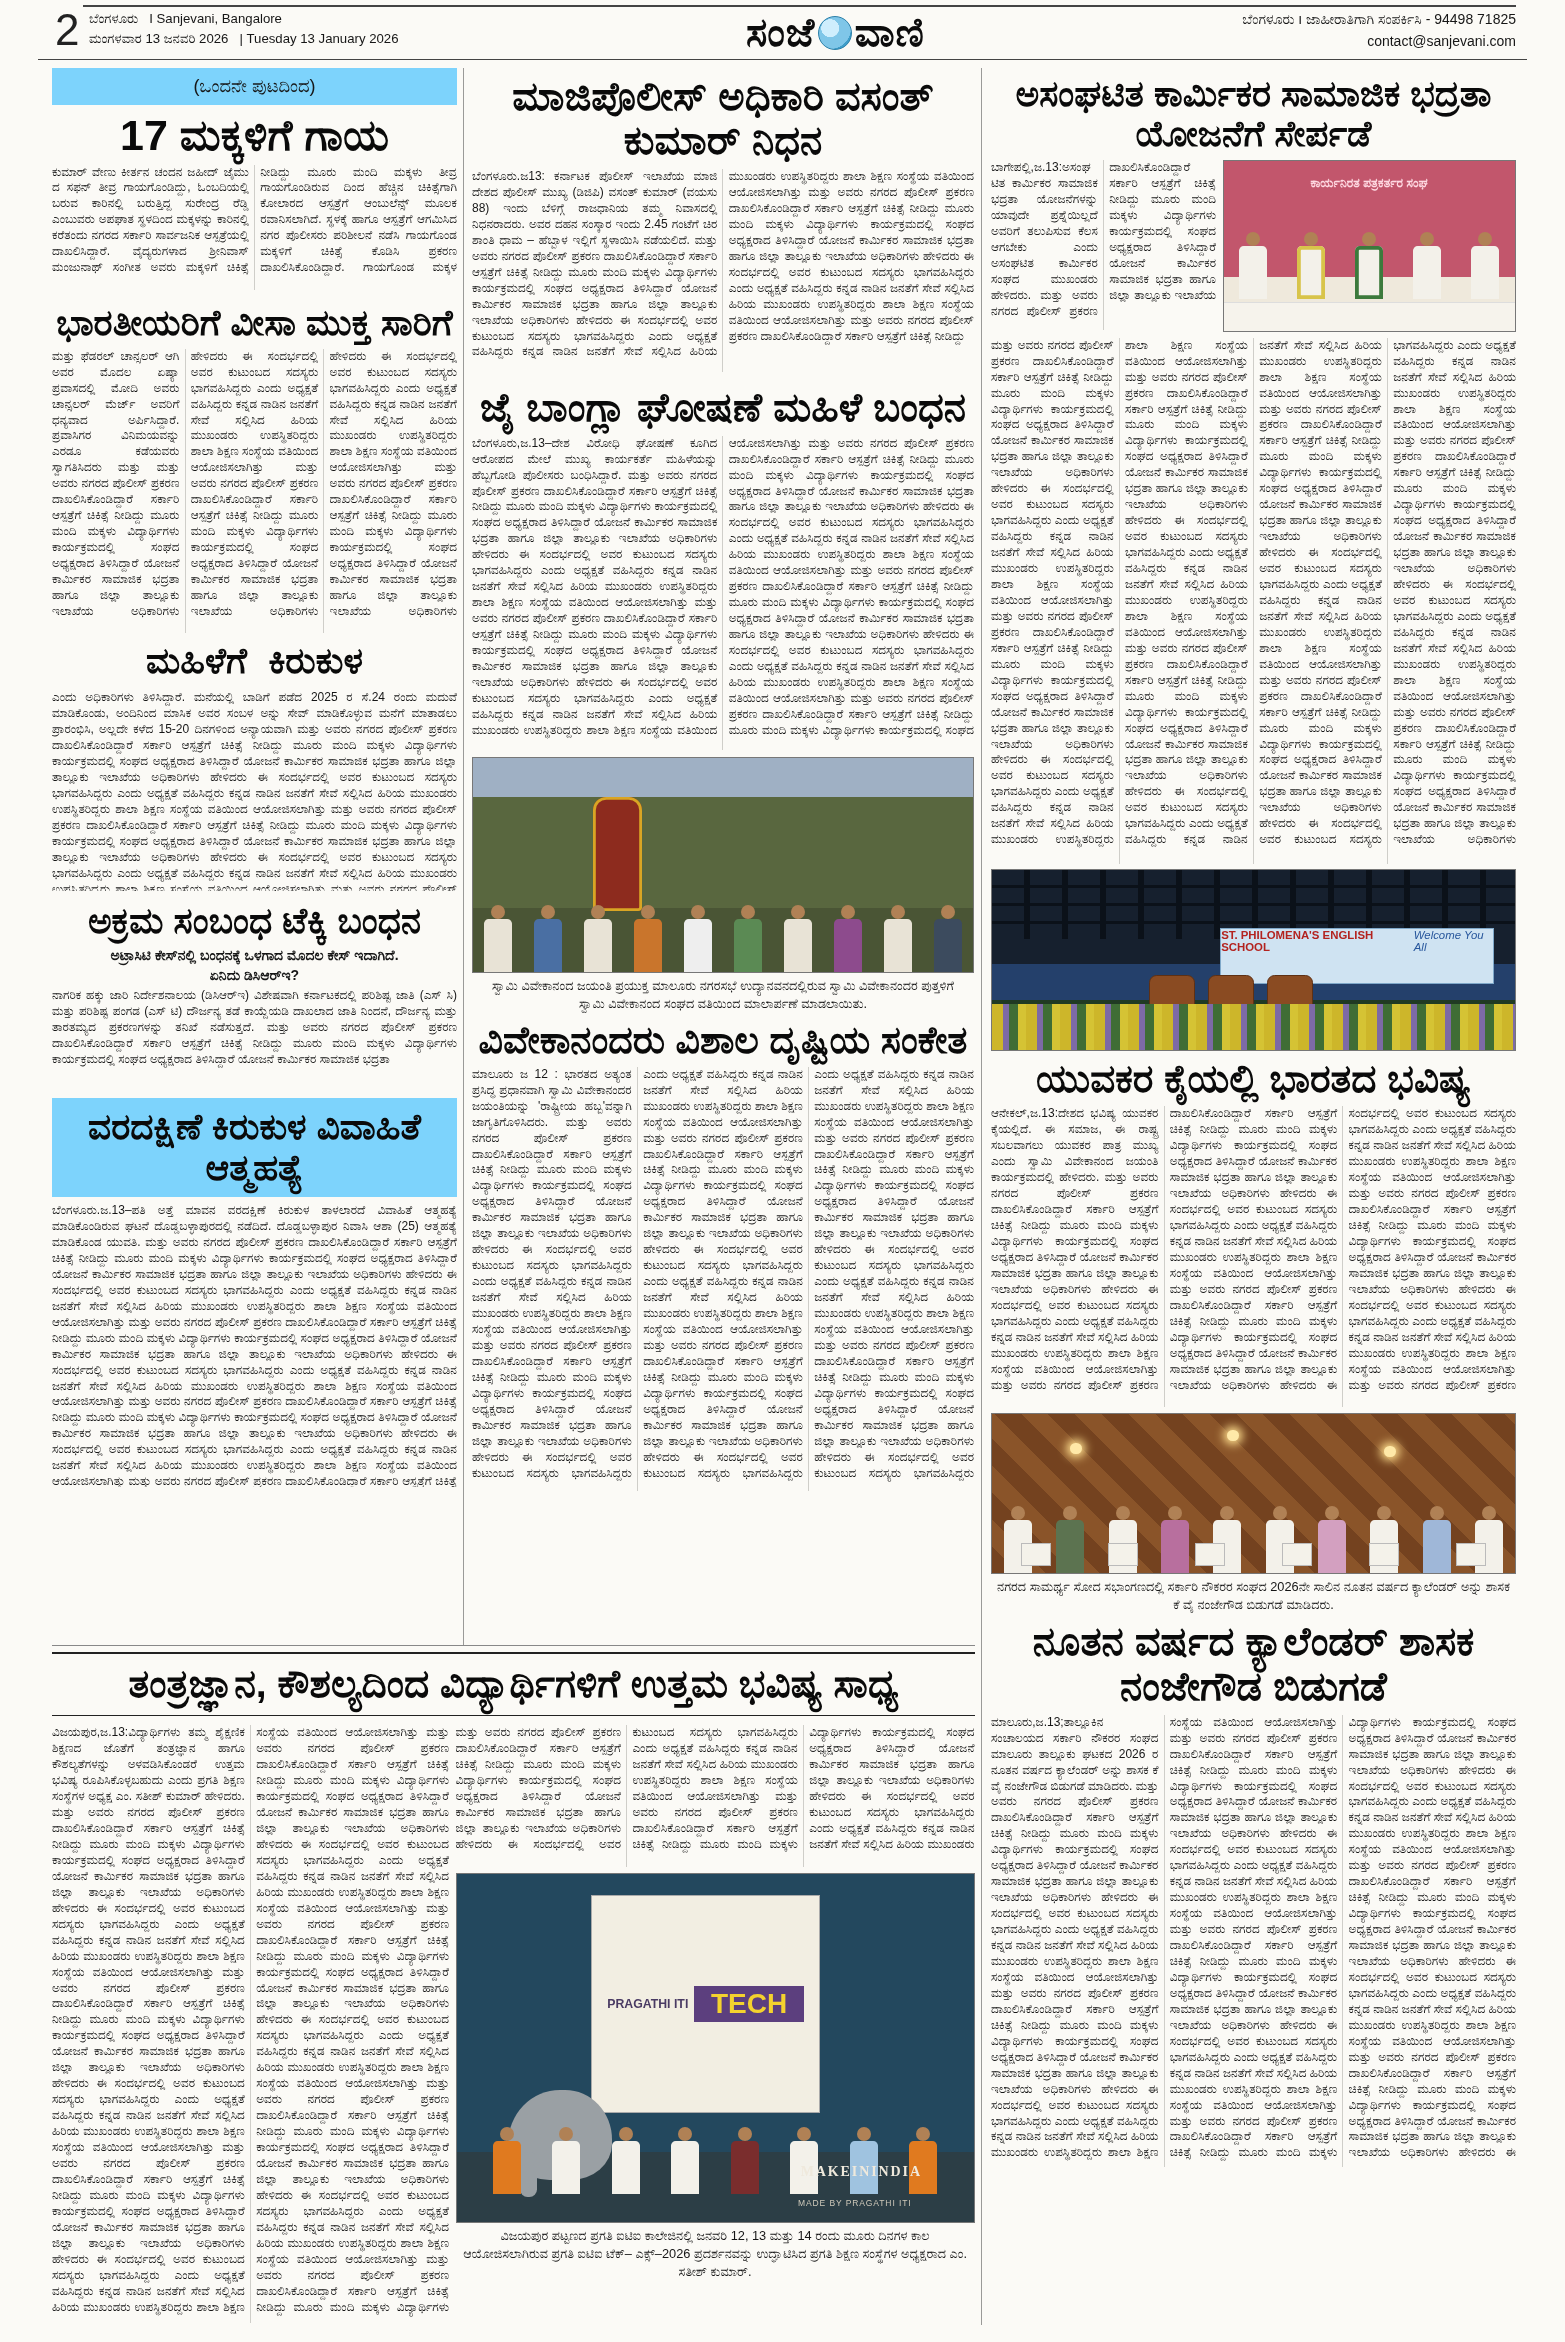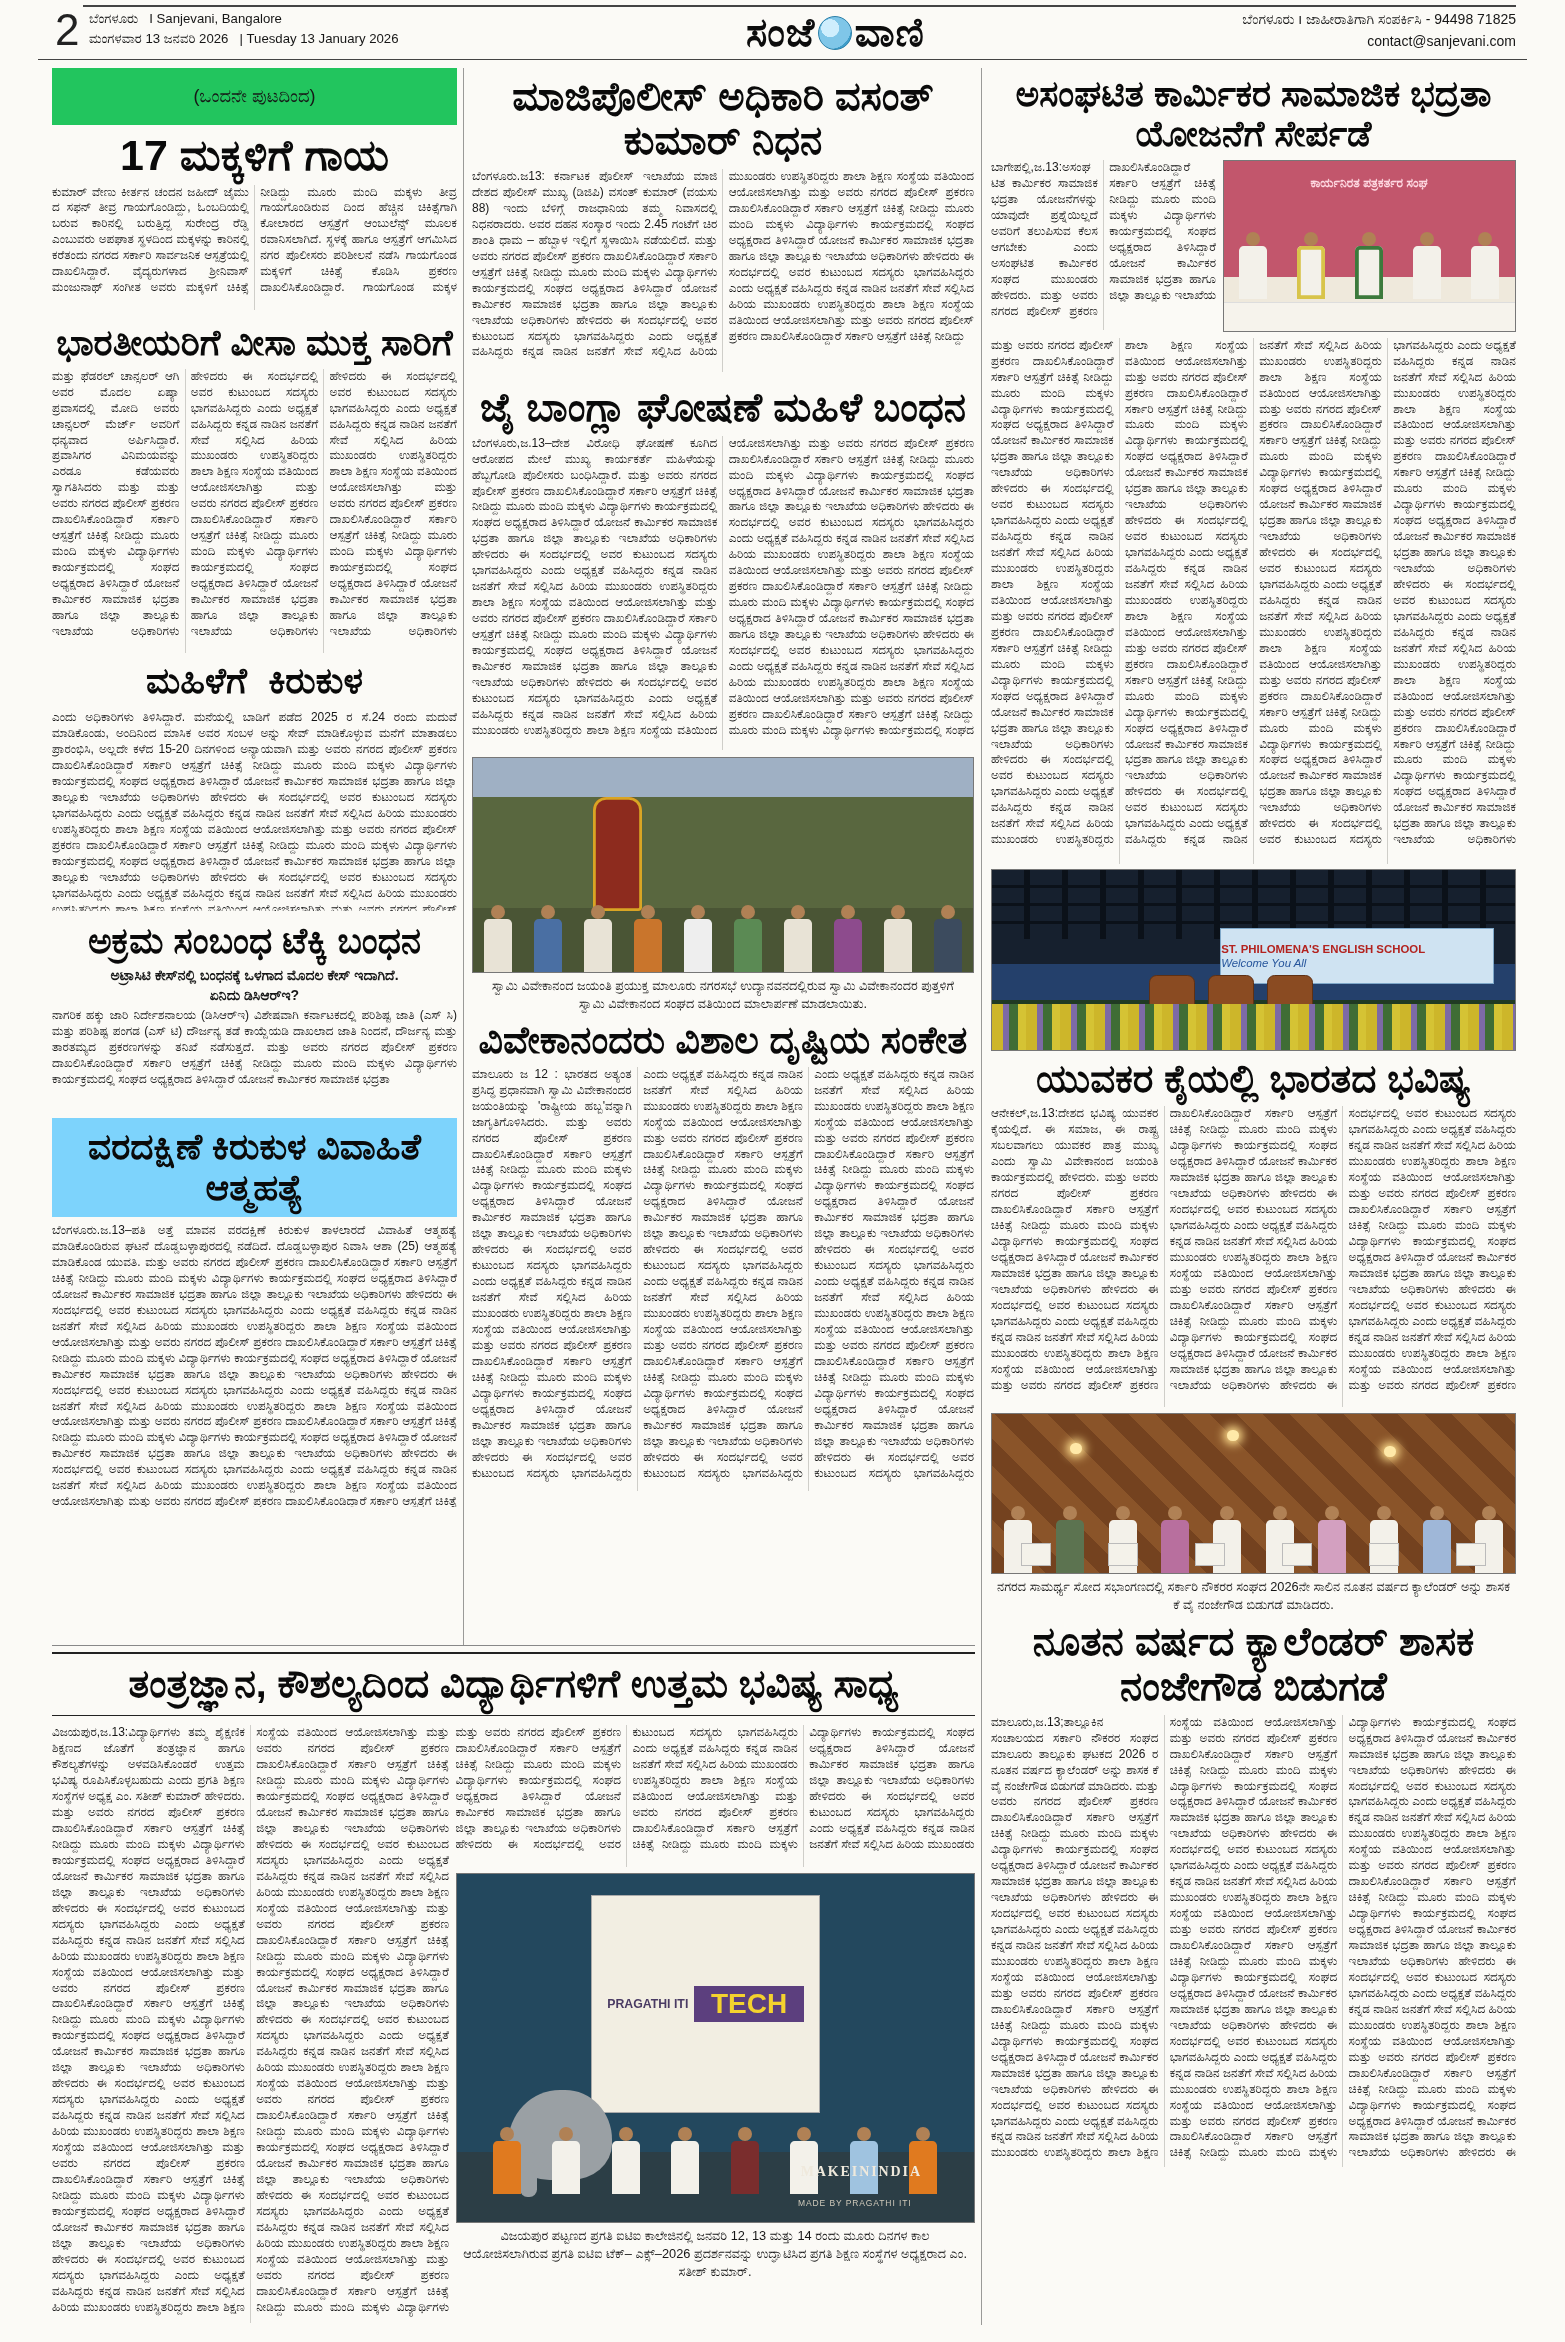--- a/index.html
+++ b/index.html
@@ -17,21 +17,21 @@
   .pageno{font-size:44px;font-weight:300;line-height:1;color:#222;}
   .hdr-lines{font-size:13.2px;line-height:1.5;padding-top:1.9px;}
   .masthead{position:absolute;left:746px;top:9.5px;display:flex;align-items:center;gap:1.9px;
     font-weight:bold;font-size:40px;letter-spacing:0.9px;color:#0c0c0c;}
   .globe{width:32px;height:32px;border-radius:50%;
     background:radial-gradient(circle at 35% 35%,#cfeefd 0 30%,#7fc6e8 31% 70%,#3e9dc9 71% 100%);
     border:0.9px solid #2a7fa8;margin:0 0.9px;}
   .hdr-right{position:absolute;right:49px;top:7.6px;text-align:right;font-size:14px;line-height:1.6;}
   
   .zone{position:absolute;}
-  .kicker{background:#22c55e;text-align:center;font-size:18px;padding:18px 0;margin-bottom:5.7px;}
+  .kicker{background:#7dd3fc;text-align:center;font-size:18px;padding:8px 0;margin-bottom:5.7px;}
   .hl{font-weight:bold;text-align:center;line-height:1.12;margin:5.7px 0;color:#0a0a0a;}
   .hl-xl{font-size:43px;}
   .hl-lg{font-size:36px;}
   .hl-md{font-size:34px;}
   .body-txt{font-size:12px;line-height:1.33;text-align:justify;overflow:hidden;
     column-gap:11.4px;column-rule:0.9px solid #cfcec9;word-break:break-word;}
   .cols2{column-count:2;} .cols3{column-count:3;} .cols4{column-count:4;}
   .caption{font-size:12.8px;font-weight:normal;text-align:center;line-height:1.4;margin:3.8px 5.7px;}
   .subline{font-size:14px;font-weight:bold;text-align:center;margin:3.8px 0;}
   .graybox{background:#7dd3fc;padding:9.5px 5.7px;margin:9.5px 0 5.7px 0;}
@@ -48,21 +48,21 @@
   
   .ph-statue{background:linear-gradient(#9fb0c4 0 18%,#59673f 18% 70%,#4a5535 70% 100%);}
   .statue{position:absolute;left:24%;top:18%;width:49px;height:114px;background:#8d2b1e;
     border-radius:13.2px 13.2px 3.8px 3.8px;box-shadow:0 0 0 2.8px #d9a524 inset;}
   
   .ph-stage{background:linear-gradient(#16202e 0 52%,#24406b 52% 72%,#203a23 72% 100%);}
   .truss{position:absolute;top:0;left:0;right:0;height:38%;
     background:repeating-linear-gradient(90deg,transparent 0 32px,#0b1119 32px 38px),
                repeating-linear-gradient(0deg,transparent 0 15px,#0b1119 15px 18px);}
   .stage-banner{position:absolute;right:4%;top:32%;width:52%;height:30%;background:#cfe3f2;
-    border:1.9px solid #7fa8c9;display:flex;flex-direction:column;justify-content:center;gap:2.8px;}
+    border:1.9px solid #7fa8c9;display:flex;flex-direction:row;justify-content:center;gap:2.8px;}
   .stage-banner .t1{color:#b3231f;font-weight:bold;font-size:11.4px;}
   .stage-banner .t2{color:#27569c;font-style:italic;font-size:11.4px;}
   .chairs{position:absolute;left:30%;top:58%;display:flex;gap:13.2px;}
   .chair{width:44px;height:38px;background:#8a4b22;border-radius:7.6px 7.6px 1.9px 1.9px;border:0.9px solid #5e3014;}
   .flowers{position:absolute;bottom:0;left:0;right:0;height:26%;
     background:repeating-linear-gradient(90deg,#cdb62a 0 11.4px,#7d6aa6 11.4px 17px,#3f6d35 17px 25.6px,#d5c334 25.6px 34px);}
   
   .ph-wood{background:repeating-linear-gradient(45deg,#74421f 0 19px,#8a5429 19px 38px);}
   .lightdot{position:absolute;width:11.4px;height:11.4px;border-radius:50%;background:#ffe9a8;box-shadow:0 0 9.5px 3.8px #ffdf8e;}
   .papers{position:absolute;bottom:7.6px;left:0;right:0;display:flex;justify-content:space-around;}

